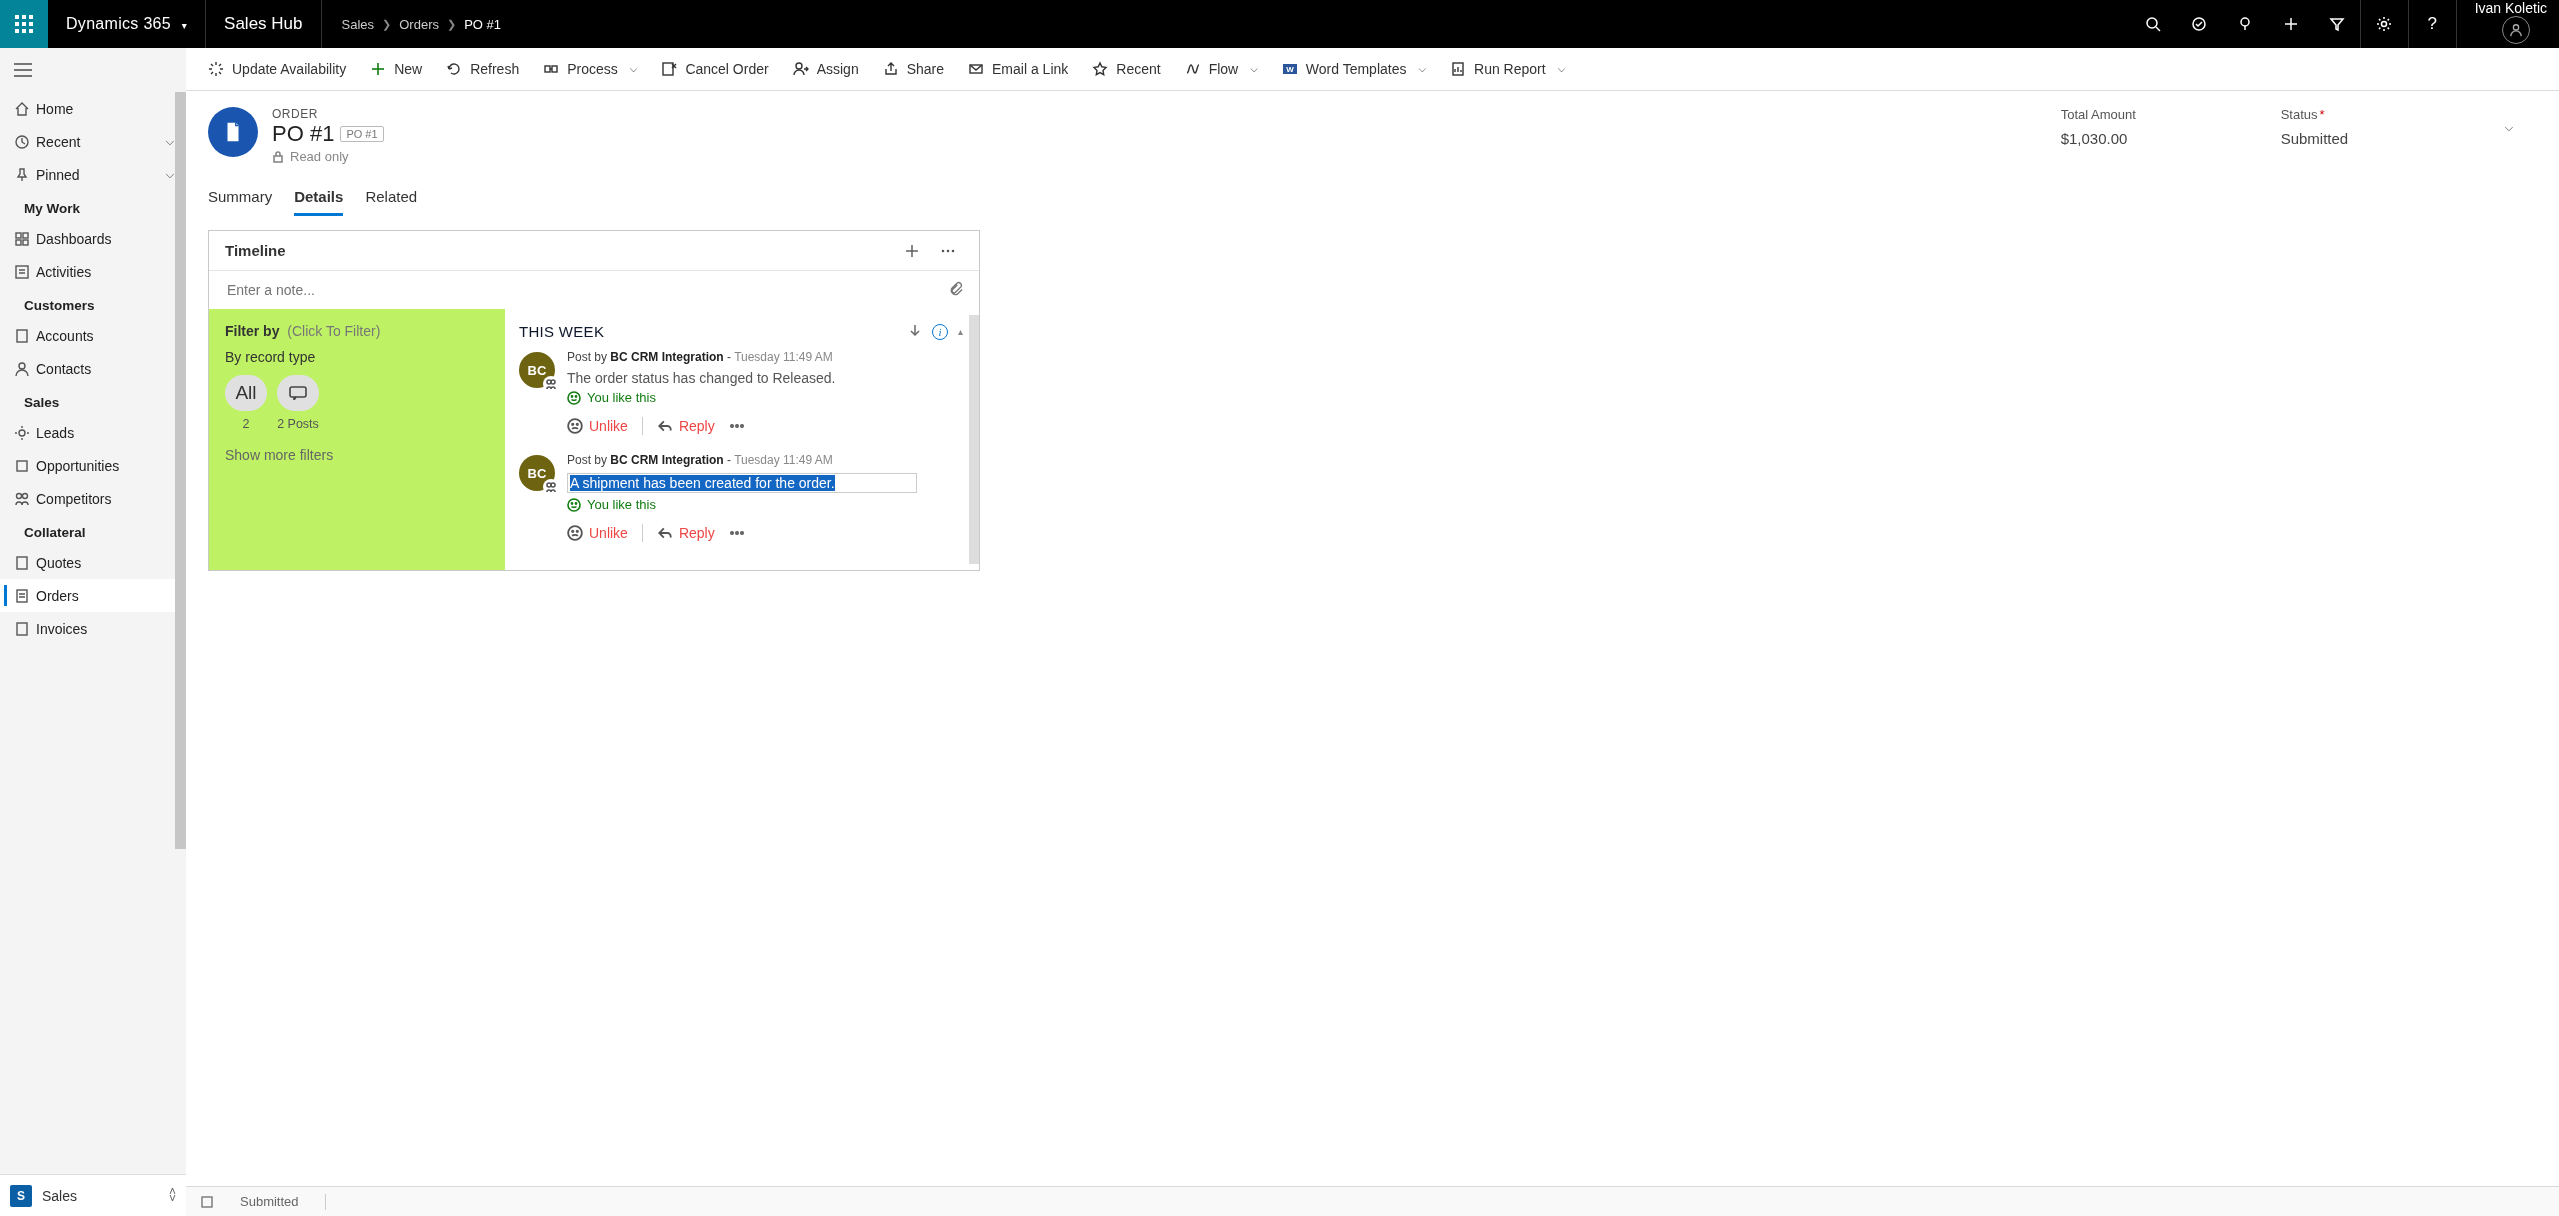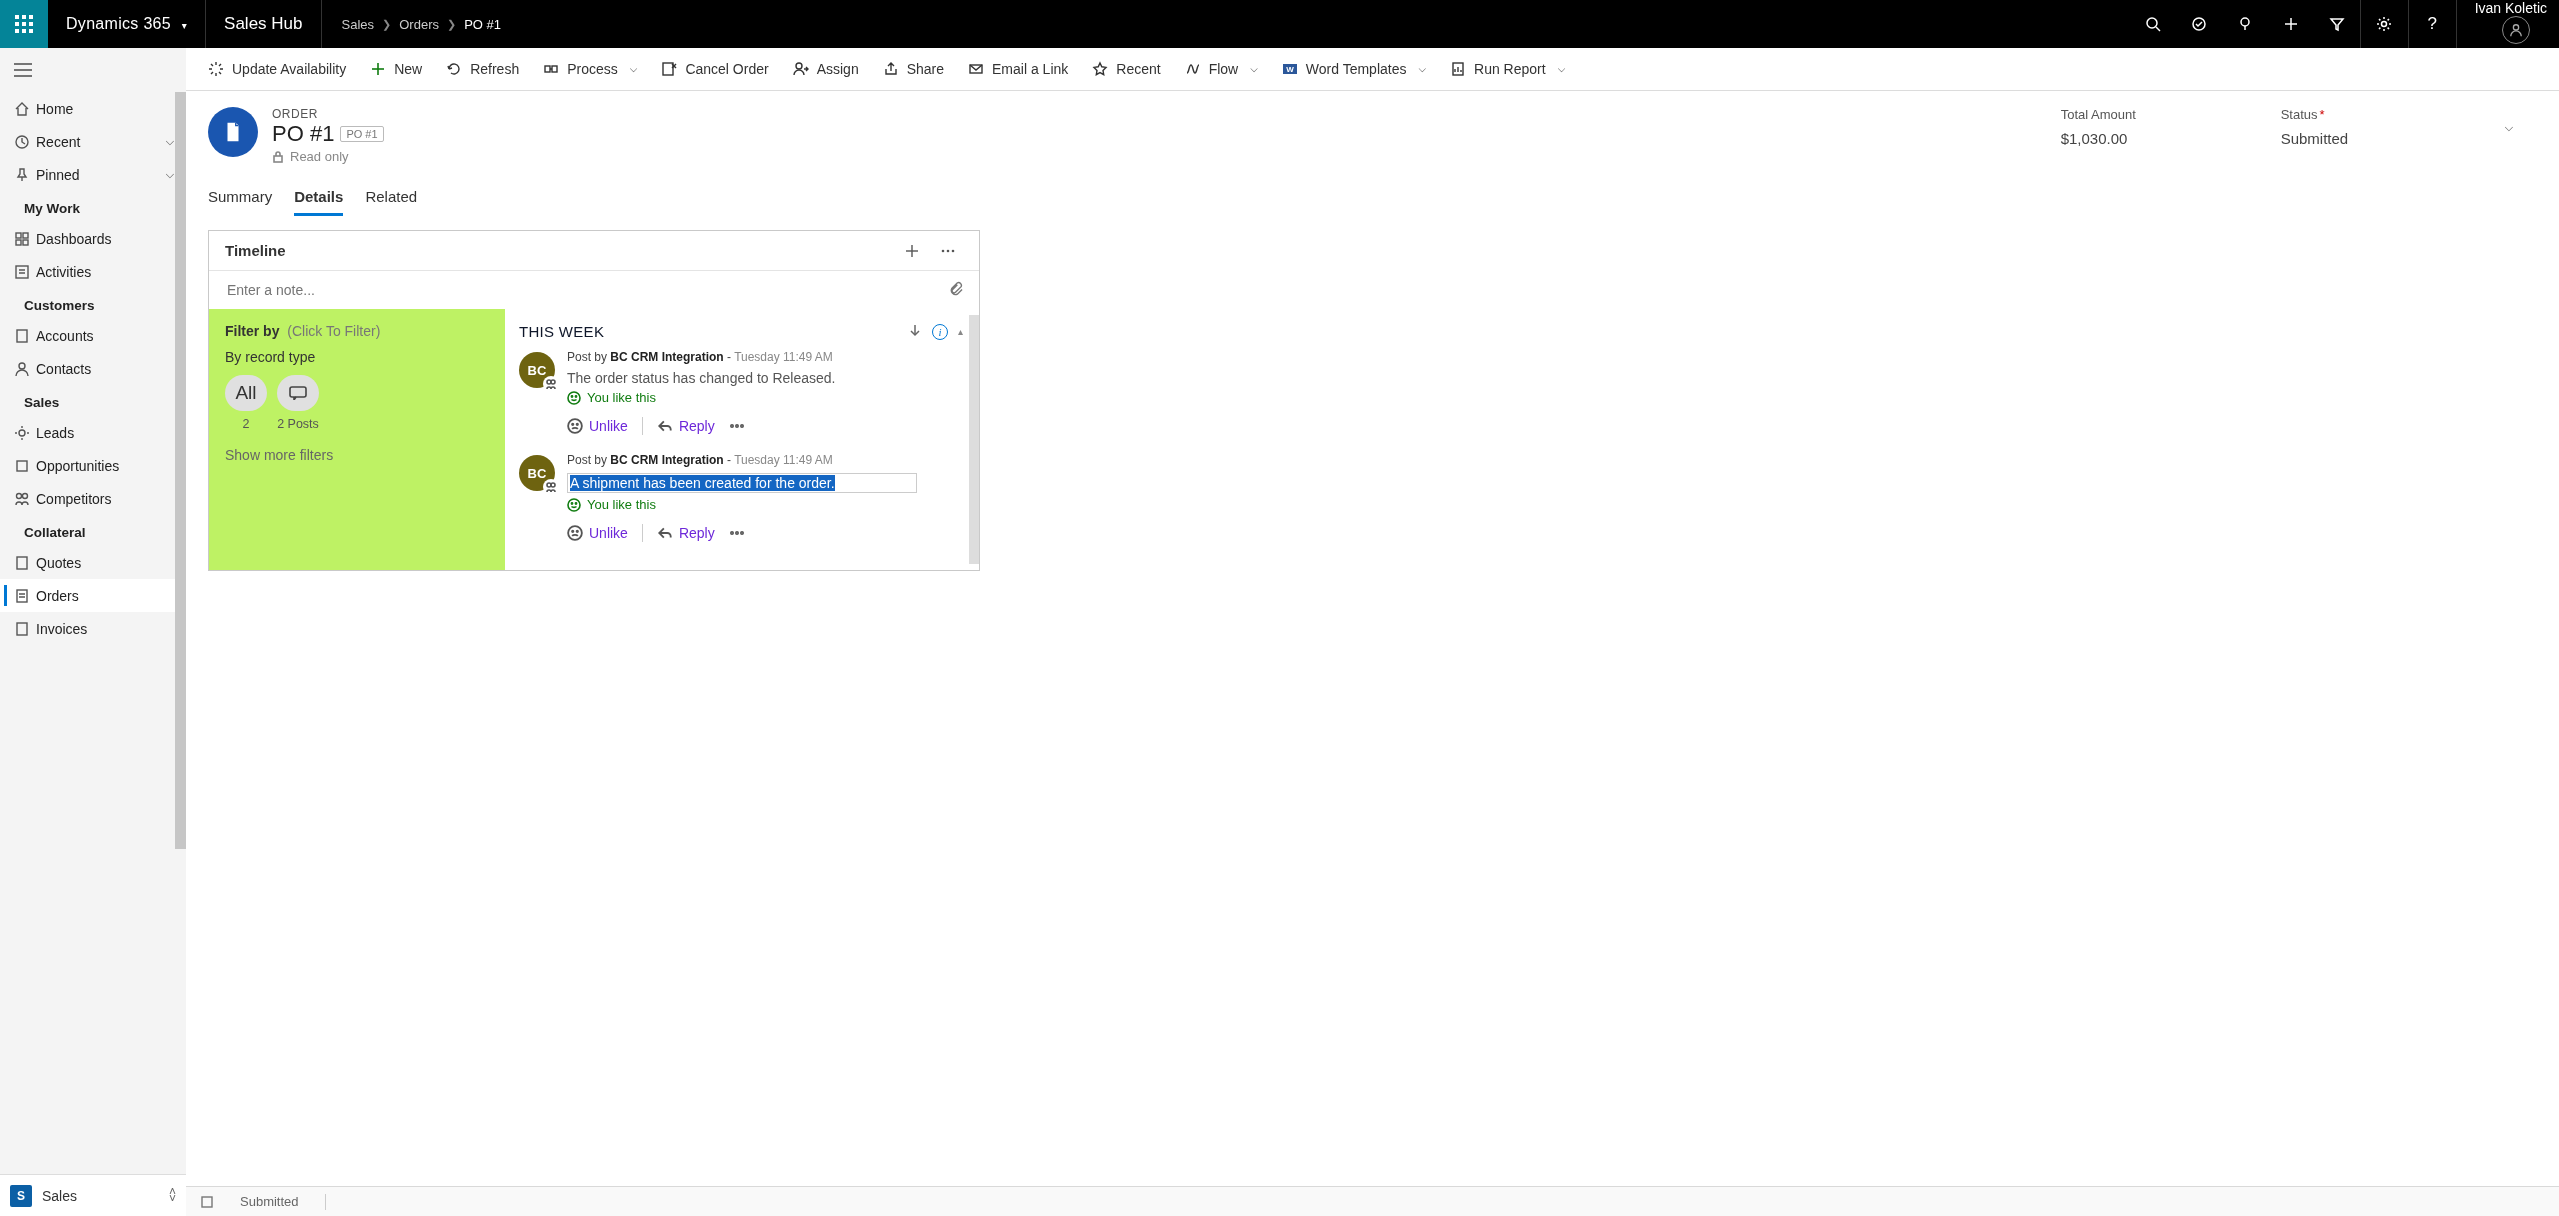--- a/index.html
+++ b/index.html
@@ -132,21 +132,21 @@
   .post-body { flex:1; }
   .post-line1 { font-size:12px; color:#444; }
   .post-line1 .author { font-weight:600; color:#222; }
   .post-line1 .ts { color:#888; }
   .post-msg { font-size:14px; color:#555; margin:6px 0 4px; }
   .post-msg.selected { }
   .post-msg.selected .sel { background:#1466c3; color:#fff; }
   .msg-box { border:1px solid #ccc; padding:1px 2px; display:inline-block; min-width:350px; }
   .like-line { color:var(--green); font-size:13px; display:flex; align-items:center; gap:6px; }
   .like-line svg { width:14px; height:14px; stroke:var(--green); fill:none; stroke-width:1.6; }
-  .post-actions { display:flex; align-items:center; gap:14px; margin-top:12px; color:#6d28d9; font-size:14px; }
+  .post-actions { display:flex; align-items:center; gap:14px; margin-top:12px; color:#ef4444; font-size:14px; }
   .pa { display:flex; align-items:center; gap:6px; cursor:pointer; }
   .pa svg { width:16px; height:16px; stroke:#555; fill:none; stroke-width:1.6; }
   .pa-sep { width:1px; height:18px; background:#ccc; }
   .feed-scroll { position:absolute; right:0; top:6px; bottom:6px; width:10px; }
   .feed-scroll .t { position:absolute; left:0; right:0; top:0; height:100%; background:#ddd; }
 
   
   .statusbar { height:30px; border-top:1px solid #d9d9d9; background:#f9f9f9; display:flex; align-items:center; padding:0 14px; font-size:13px; color:#666; gap:26px; }
   .statusbar .sico { display:flex; align-items:center; }
   .statusbar .sep { width:1px; height:16px; background:#ccc; }

